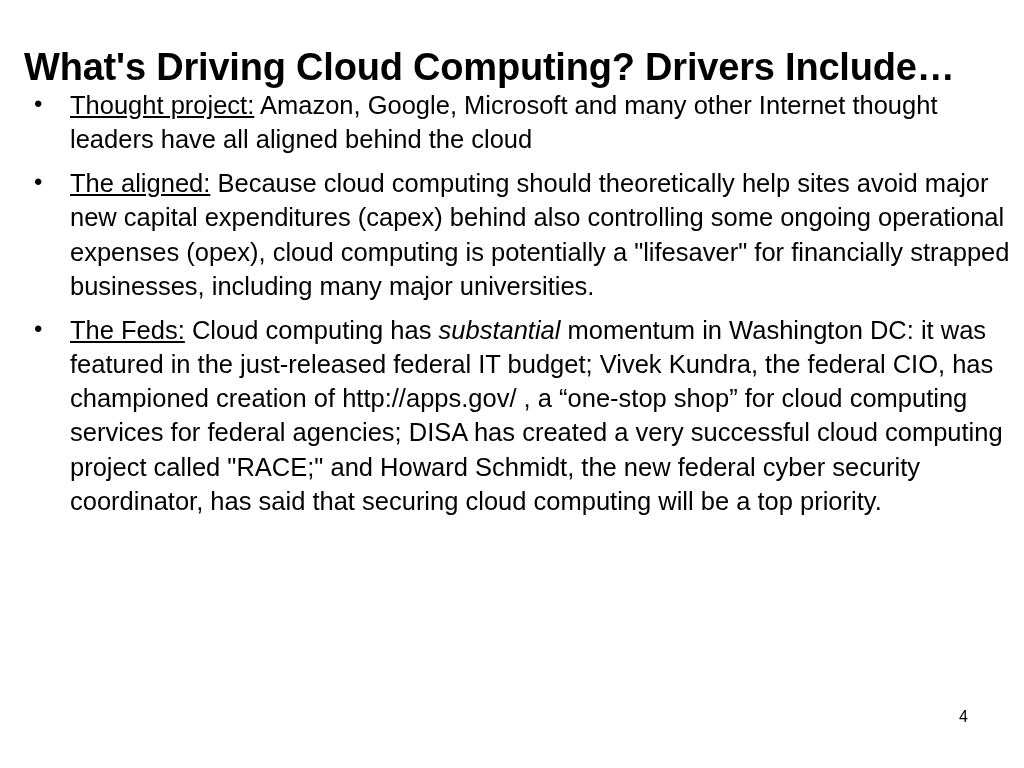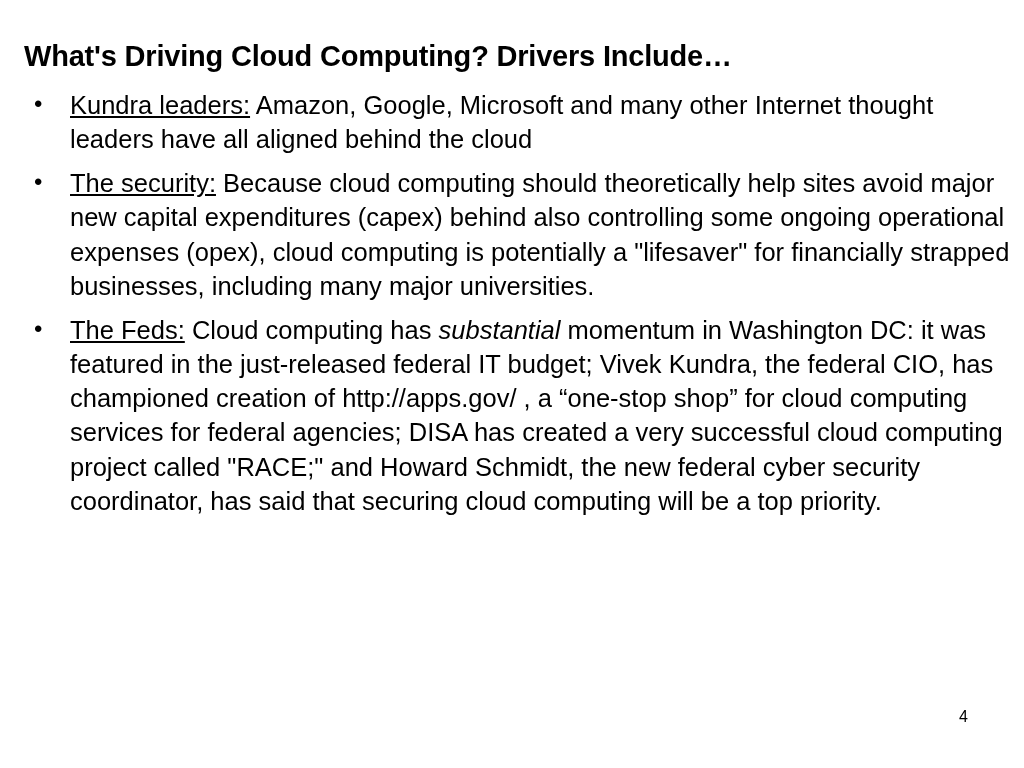--- a/index.html
+++ b/index.html
@@ -18,21 +18,21 @@
     position: relative;
     width: 1024px;
     height: 768px;
     box-sizing: border-box;
   }
   .slide-title {
     position: absolute;
     left: 24px;
     top: 22px;
     width: 980px;
-    font-size: 29px;
+    font-size: 38px;
     font-weight: bold;
     line-height: 1.1;
     letter-spacing: -0.2px;
     color: #000000;
   }
   .body-list {
     position: absolute;
     left: 22px;
     top: 88px;
     width: 990px;
@@ -76,26 +76,26 @@
 <body>
 
 <div class="slide">
 
   <h1 class="slide-title">What's Driving Cloud Computing? Drivers Include…</h1>
 
   <ul class="body-list">
 
     <li class="bullet-item">
       <span class="bullet-mark">•</span>
-      <span class="lead">Kundra leaders:</span><span> Amazon, Google, Microsoft and many other Internet thought leaders have all aligned behind the cloud</span>
+      <span class="lead">Thought project:</span><span> Amazon, Google, Microsoft and many other Internet thought leaders have all aligned behind the cloud</span>
     </li>
 
     <li class="bullet-item">
       <span class="bullet-mark">•</span>
-      <span class="lead">The security:</span><span> Because cloud computing should theoretically help sites avoid major new capital expenditures (capex) behind also controlling some ongoing operational expenses (opex), cloud computing is potentially a "lifesaver" for financially strapped businesses, including many major universities.</span>
+      <span class="lead">The aligned:</span><span> Because cloud computing should theoretically help sites avoid major new capital expenditures (capex) behind also controlling some ongoing operational expenses (opex), cloud computing is potentially a "lifesaver" for financially strapped businesses, including many major universities.</span>
     </li>
 
     <li class="bullet-item">
       <span class="bullet-mark">•</span>
       <span class="lead">The Feds:</span><span> Cloud computing has </span><span class="ital">substantial</span><span> momentum in Washington DC: it was featured in the just-released federal IT budget; Vivek Kundra, the federal CIO, has championed creation of http://apps.gov/ , a “one-stop shop” for cloud computing services for federal agencies; DISA has created a very successful cloud computing project called "RACE;" and Howard Schmidt, the new federal cyber security coordinator, has said that securing cloud computing will be a top priority.</span>
     </li>
 
   </ul>
 
   <div class="page-number">4</div>

